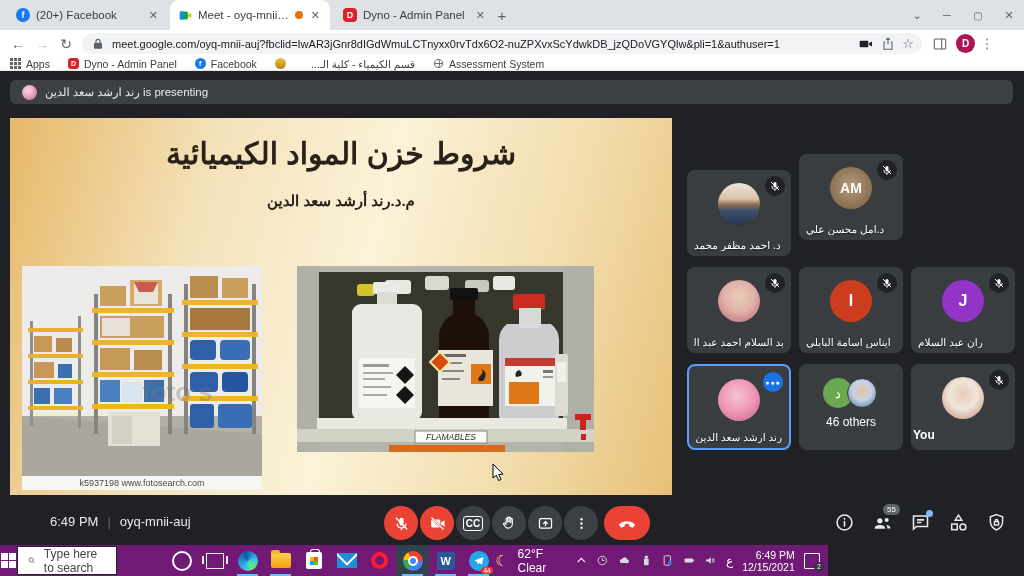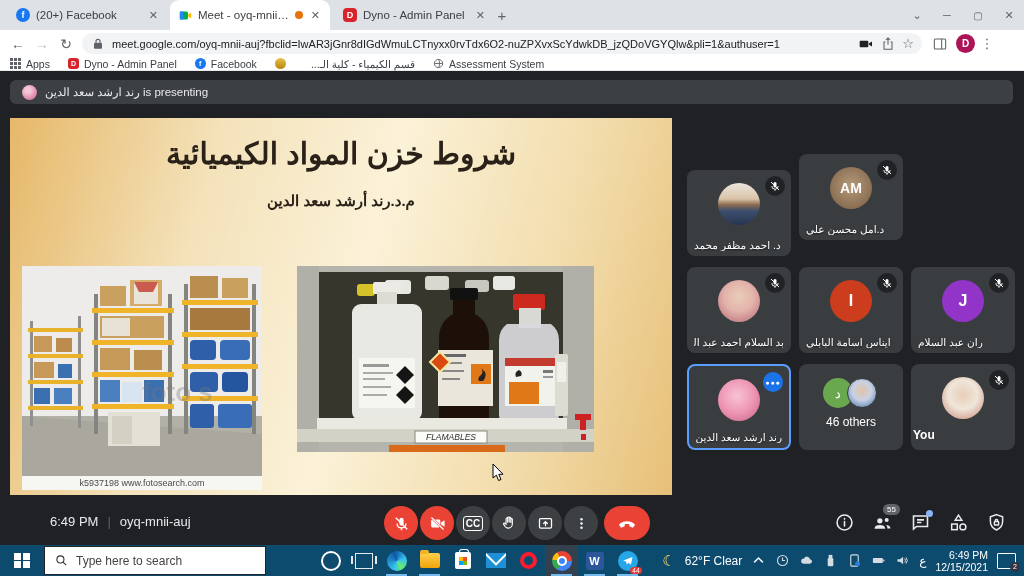--- a/index.html
+++ b/index.html
@@ -103,21 +103,21 @@
   .endcall svg{width:20px;height:20px;}
   .ccbox{border:1.7px solid #fff;border-radius:3px;color:#fff;font-size:10px;font-weight:bold;
     padding:1px 2px;}
   .rightctl{position:absolute;right:17px;top:440px;display:flex;align-items:center;gap:17px;}
   .ric{position:relative;width:21px;height:21px;}
   .ric svg{width:21px;height:21px;}
   .badge55{position:absolute;top:-8px;right:-7px;background:#5f6368;color:#fff;font-size:8px;
     border-radius:8px;padding:1px 4px;}
   .bluedot{position:absolute;top:-2px;right:-2px;width:7px;height:7px;border-radius:50%;background:#8ab4f8;}
   
-  .taskbar{position:absolute;top:545px;left:0;width:1024px;height:31px;background:#0c4a6e;
+  .taskbar{position:absolute;top:545px;left:0;width:828px;height:31px;background:#701a75;
     display:flex;align-items:center;color:#fff;}
   .startbtn{width:44px;height:31px;display:flex;align-items:center;justify-content:center;}
   .winlogo{display:grid;grid-template-columns:7px 7px;grid-gap:1.5px;}
   .winlogo span{width:7px;height:7px;background:#fff;}
   .searchbox{width:222px;height:29px;background:#fff;border:1px solid #242424;display:flex;
     align-items:center;gap:8px;padding:0 10px;box-sizing:border-box;color:#444;font-size:12px;}
   .tb-icons{display:flex;height:31px;}
   .tbslot{width:33px;height:31px;display:flex;align-items:center;justify-content:center;position:relative;}
   .tbslot.open::after{content:"";position:absolute;bottom:0;left:6px;right:6px;height:2px;background:#76b9ed;}
   .tbslot.activeapp{background:#33404d;}

